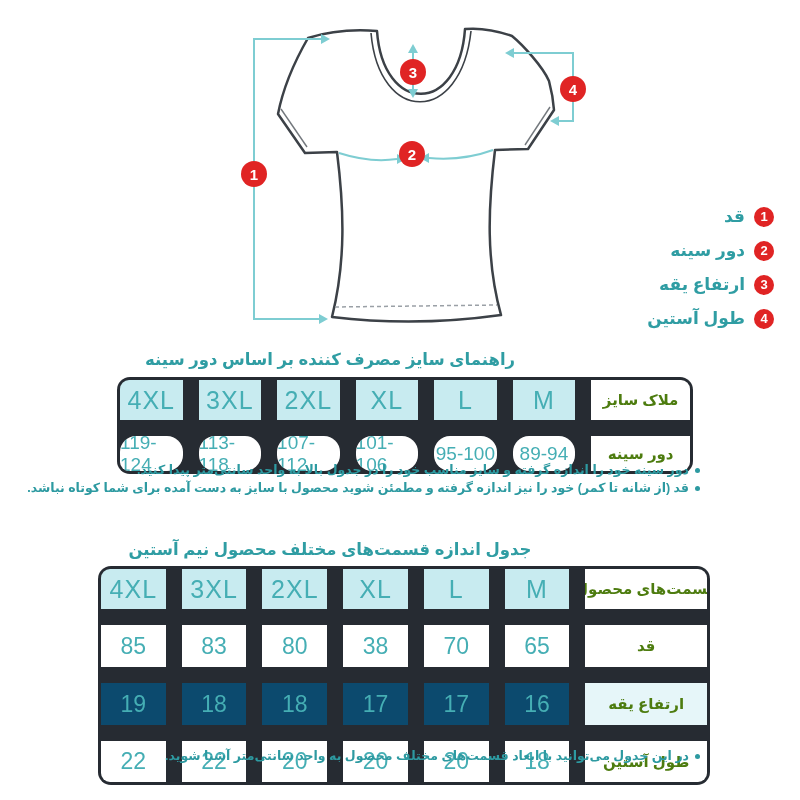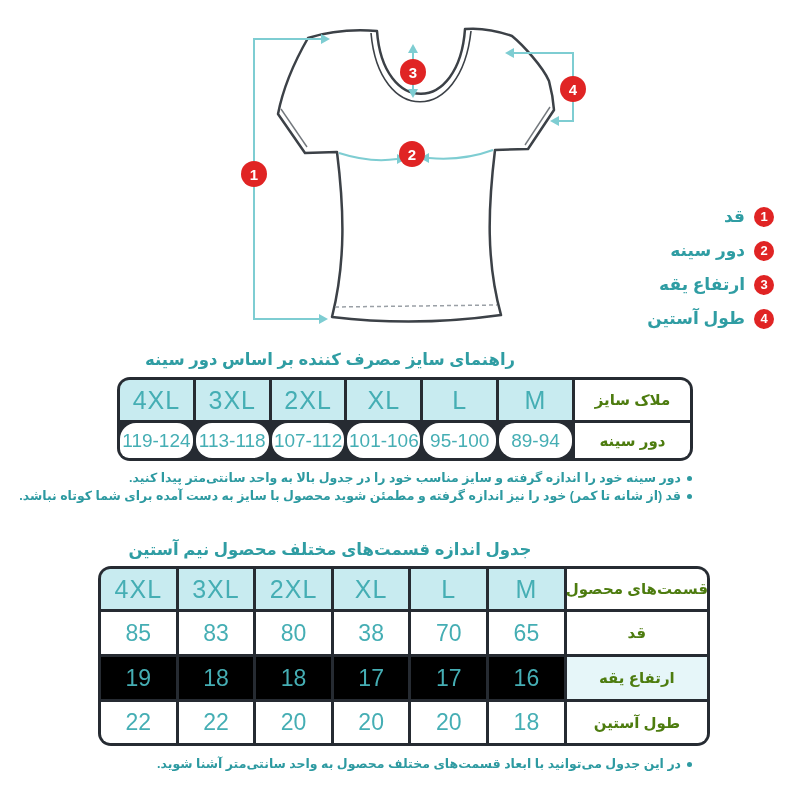--- a/index.html
+++ b/index.html
@@ -21,45 +21,45 @@
   
   .sec-title{
     position:absolute;left:0;width:660px;text-align:center;
     color:#2f9da3;font-size:16.5px;font-weight:bold;direction:rtl;
   }
   #title-1{top:350px;}
   #title-2{top:540px;}
   
   .tbl{
     position:absolute;background:#262b32;border-radius:13px;padding:3px;
-    display:grid;gap:3px;box-sizing:border-box;
+    display:grid;gap:16px;box-sizing:border-box;
   }
   #size-table{left:117px;top:377px;width:576px;grid-template-columns:repeat(6,1fr) 1.58fr;grid-template-rows:40px 35px;}
   #product-table{left:98px;top:566px;width:612px;grid-template-columns:repeat(6,1fr) 1.88fr;grid-template-rows:40px 42px 42px 41px;}
   .cell{
     background:#fff;display:flex;align-items:center;justify-content:center;
     color:#45aeb4;overflow:hidden;
   }
   .cell.sz{background:#c8ebf0;font-size:25px;letter-spacing:1px;}
   .cell.val{font-size:19px;border-radius:16px;}
   .cell.big{font-size:23px;}
   .cell.lbl{color:#4d7c0f;font-size:15px;font-weight:bold;direction:rtl;white-space:nowrap;}
-  #product-table .r2{background:#000000;}
+  #product-table .r2{background:#0c4a6e;}
   #product-table .r2.lbl{background:#e6f6f9;}
   
   #size-table .cell:nth-child(1){border-top-left-radius:9px;}
   #size-table .cell:nth-child(7){border-top-right-radius:9px;}
   #size-table .cell:nth-child(8){border-bottom-left-radius:9px;}
   #size-table .cell:nth-child(14){border-bottom-right-radius:9px;}
   #product-table .cell:nth-child(1){border-top-left-radius:9px;}
   #product-table .cell:nth-child(7){border-top-right-radius:9px;}
   #product-table .cell:nth-child(22){border-bottom-left-radius:9px;}
   #product-table .cell:nth-child(28){border-bottom-right-radius:9px;}
   
-  .notes{position:absolute;right:100px;margin:8px;padding:0;list-style:none;direction:rtl;text-align:right;}
+  .notes{position:absolute;right:100px;margin:0;padding:0;list-style:none;direction:rtl;text-align:right;}
   #notes-mid{top:461px;}
   #note-bottom{top:747px;}
   .notes li{
     color:#2d9aa1;font-size:12.5px;font-weight:bold;line-height:18px;white-space:nowrap;
   }
   .notes li::before{
     content:"";display:inline-block;width:5px;height:5px;border-radius:50%;
     background:#2d9aa1;margin-left:6px;vertical-align:middle;
   }
 </style>

